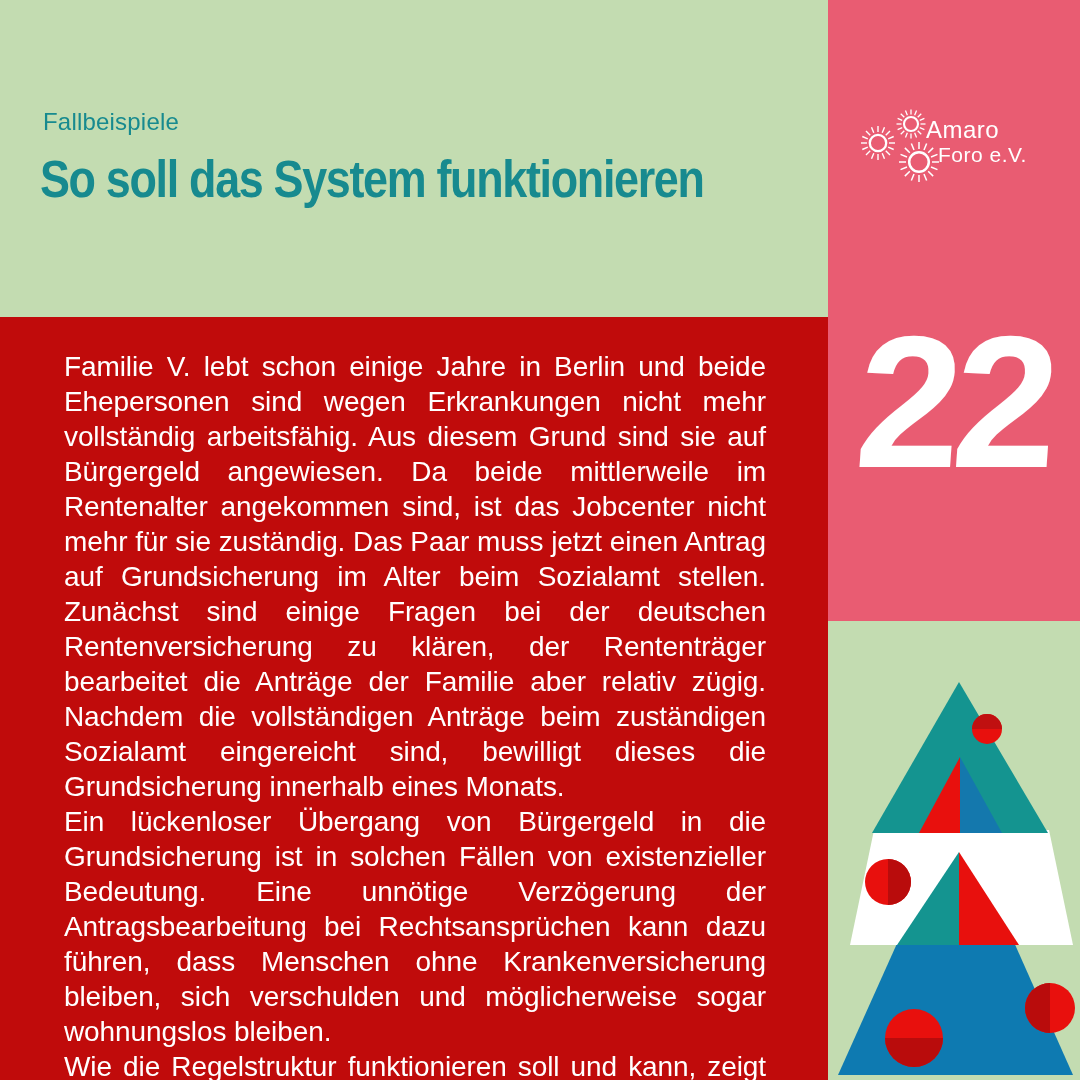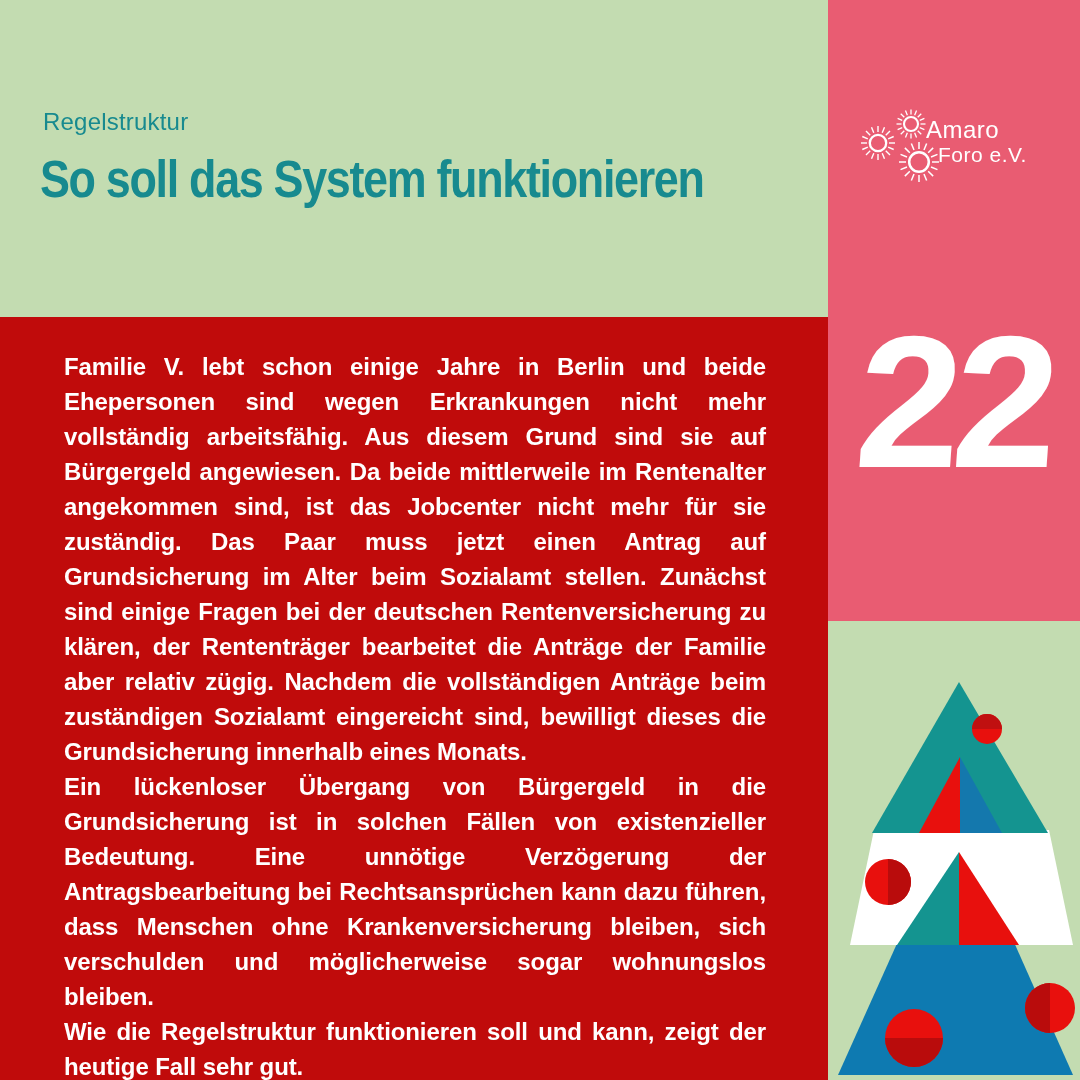--- a/index.html
+++ b/index.html
@@ -21,34 +21,34 @@
     color:#178a8f; letter-spacing:-1.5px; white-space:nowrap;
     transform:scaleX(0.88); transform-origin:left top;
   }
   #day-number {
     left:828px; top:308px; width:252px; text-align:center;
     font-size:188px; line-height:1; font-weight:800; color:#ffffff;
     letter-spacing:-8px; transform:skewX(-4deg);
   }
   #body-text { left:64px; top:349px; width:702px; }
   #body-text p {
-    margin:0; font-size:24px; line-height:35px; color:#ffffff;
-    text-align:justify; letter-spacing:-0.1px;font-weight:bold;
+    margin:0; font-size:28px; line-height:35px; color:#ffffff;
+    text-align:justify; letter-spacing:-0.1px;
   }
   #logo-svg { left:855px; top:100px; }
   #tree-svg { left:0; top:0; }
   svg text { font-family:"Liberation Sans", sans-serif; }
 </style>
 </head>
 <body>
 
 <div id="red-panel" class="abs"></div>
 <div id="pink-panel" class="abs"></div>
 
-<div id="eyebrow" class="abs">Regelstruktur</div>
+<div id="eyebrow" class="abs">Fallbeispiele</div>
 <div id="title" class="abs">So soll das System funktionieren</div>
 
 <div id="day-number" class="abs">22</div>
 
 <div id="body-text" class="abs">
   <p>Familie V. lebt schon einige Jahre in Berlin und beide Ehepersonen sind wegen Erkrankungen nicht mehr vollständig arbeitsfähig. Aus diesem Grund sind sie auf Bürgergeld angewiesen. Da beide mittlerweile im Rentenalter angekommen sind, ist das Jobcenter nicht mehr für sie zuständig. Das Paar muss jetzt einen Antrag auf Grundsicherung im Alter beim Sozialamt stellen. Zunächst sind einige Fragen bei der deutschen Rentenversicherung zu klären, der Rententräger bearbeitet die Anträge der Familie aber relativ zügig. Nachdem die vollständigen Anträge beim zuständigen Sozialamt eingereicht sind, bewilligt dieses die Grundsicherung innerhalb eines Monats.</p>
   <p>Ein lückenloser Übergang von Bürgergeld in die Grundsicherung ist in solchen Fällen von existenzieller Bedeutung. Eine unnötige Verzögerung der Antragsbearbeitung bei Rechtsansprüchen kann dazu führen, dass Menschen ohne Krankenversicherung bleiben, sich verschulden und möglicherweise sogar wohnungslos bleiben.</p>
   <p>Wie die Regelstruktur funktionieren soll und kann, zeigt der heutige Fall sehr gut.</p>
 </div>
 

